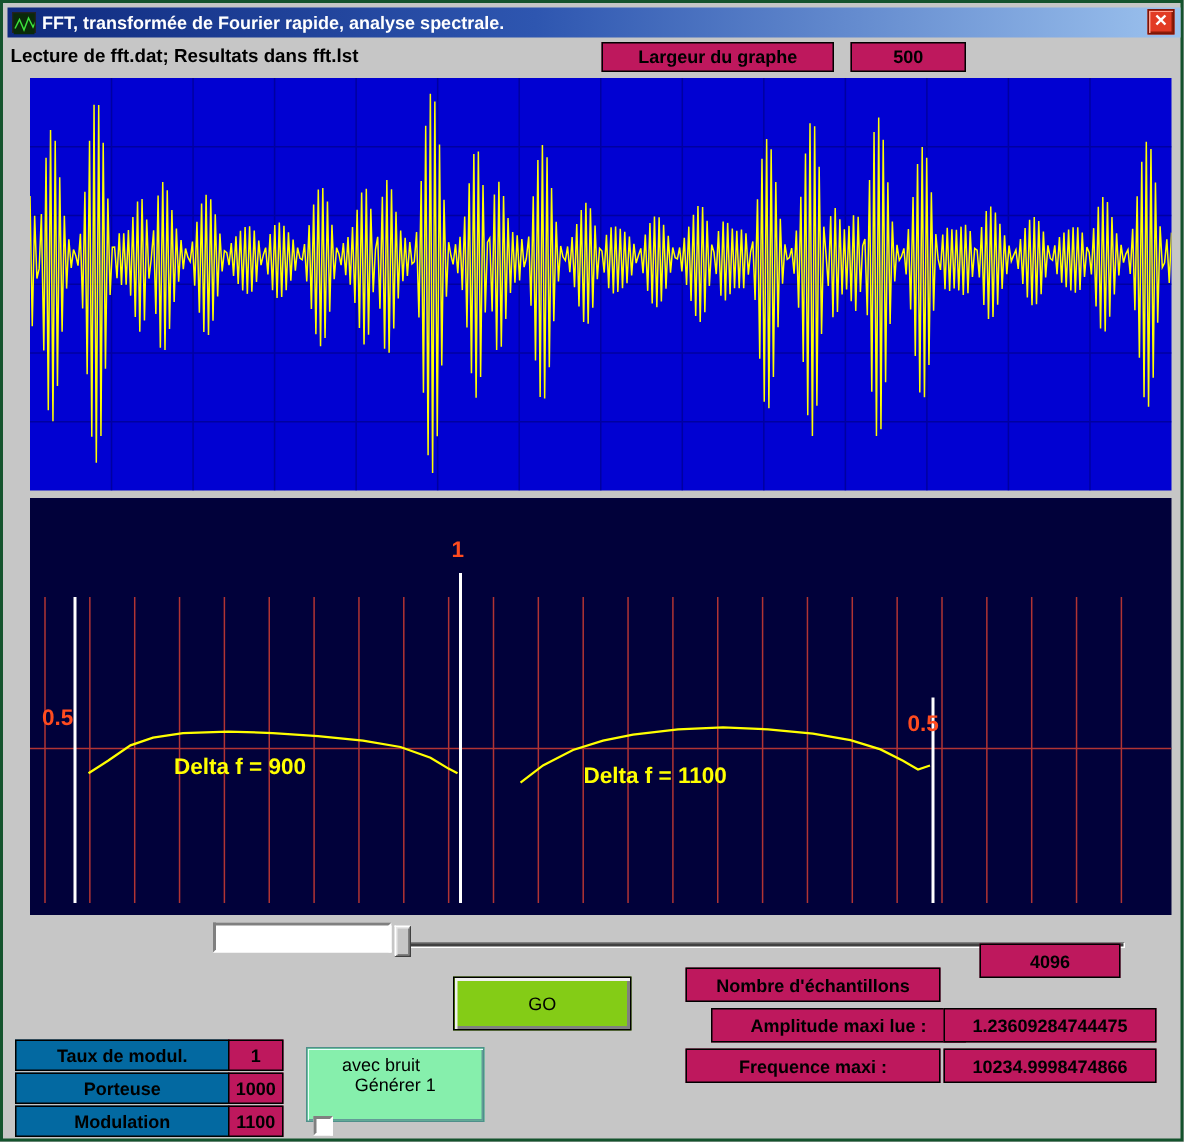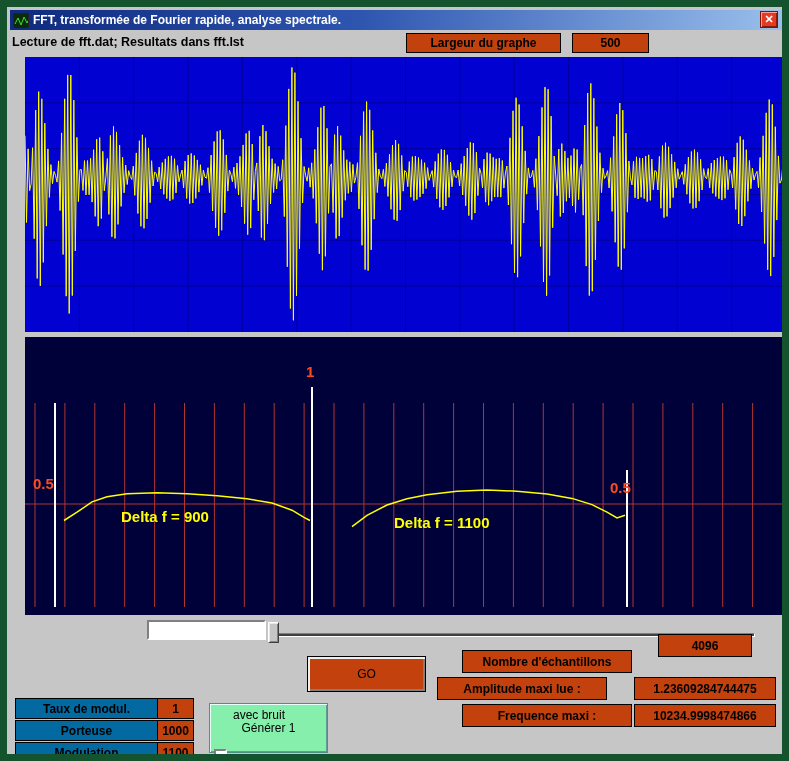--- a/index.html
+++ b/index.html
@@ -1,42 +1,42 @@
 <!DOCTYPE html>
 <html><head>
 <meta charset="utf-8">
 <style>
   *{margin:0;padding:0;box-sizing:border-box}
   body{background:#888;font-family:"Liberation Sans",sans-serif}
-  .win{position:relative;width:789px;height:761px;background:#c6c6c6;overflow:hidden;border:7px solid #14532d}
+  .win{position:relative;width:789px;height:761px;background:#c6c6c6;overflow:hidden;border:2px solid #14532d}
   .titlebar{position:absolute;left:3px;top:3px;width:783px;height:20px;
     background:linear-gradient(90deg,#0f2a7e 0%,#2e56b0 45%,#9cc2ee 100%);
     display:flex;align-items:center;gap:4px;padding:0 3px}
   .title-text{color:#fff;font-weight:700;font-size:12px;white-space:nowrap}
   .app-icon{display:inline-flex;width:16px;height:14px;border:1px solid #222;background:#0a2a0a}
   .close-btn{position:absolute;right:4px;top:4px;width:18px;height:17px;background:#e23b24;color:#fff;
     font-size:11px;font-weight:700;text-align:center;line-height:15px;border:1px solid #7a1507;
     box-shadow:inset 1px 1px 0 #ff9f8d,inset -1px -1px 0 #8c1b08;cursor:default}
   .status{position:absolute;left:5px;top:28px;font-size:12.5px;font-weight:700;color:#000}
-  .panel{position:absolute;background:#c2410c;border:1px solid #000;display:flex;align-items:center;
+  .panel{position:absolute;background:#be185d;border:1px solid #000;display:flex;align-items:center;
     justify-content:center;font-size:12px;font-weight:700;color:#000;white-space:nowrap;overflow:hidden}
   .cyan{background:#0369a1}
   .chart{position:absolute}
   svg{display:block}
   .c2label{position:absolute;font-weight:700;font-size:15px;white-space:nowrap}
   .amp{color:#ff4b1f}
   .delta{color:#ffff00}
   .edit{position:absolute;background:#fff;border:2px solid;border-color:#808080 #fff #fff #808080}
   .groove{position:absolute;left:266px;top:626px;width:482px;height:4px;background:#404040;
     border:1px solid;border-color:#808080 #fff #fff #808080}
   .thumb{position:absolute;left:261px;top:615px;width:11px;height:21px;background:#c6c6c6;
     border:1px solid;border-color:#fff #404040 #404040 #fff;
     box-shadow:inset 1px 1px 0 #e8e8e8,inset -1px -1px 0 #808080}
   .btn{position:absolute;display:flex;align-items:center;justify-content:center;font-size:12px;color:#000;cursor:default}
-  .go{left:300px;top:649px;width:119px;height:36px;background:#c2410c;border:1px solid #000;
+  .go{left:300px;top:649px;width:119px;height:36px;background:#84cc16;border:1px solid #000;
     box-shadow:inset 2px 2px 0 #efefef,inset -2px -2px 0 #808080}
   .gen{left:202px;top:696px;width:119px;height:50px;background:#86efac;border:1px solid #4f8f8b;
     box-shadow:inset 1px 1px 0 #e6fffd,inset -1px -1px 0 #639b97}
   .cb{position:absolute;left:207px;top:742px;width:13px;height:13px;background:#fff;
     border:2px solid;border-color:#808080 #fff #fff #808080}
   .cb-label{position:absolute;left:226px;top:701px;font-size:12px;color:#000000}
 </style>
 </head>
 <body>
 
@@ -124,21 +124,21 @@
   </div>
 
   <div class="edit" style="left:140px;top:613px;width:119px;height:20px"></div>
   <div class="groove"></div>
   <div class="thumb"></div>
 
   <div class="btn go">GO</div>
 
   <div class="panel" style="left:455px;top:643px;width:170px;height:23px">Nombre d'échantillons</div>
   <div class="panel" style="left:651px;top:627px;width:94px;height:23px">4096</div>
-  <div class="panel" style="left:430px;top:670px;width:170px;height:23px">Amplitude maxi lue :</div>
+  <div class="panel" style="left:472px;top:670px;width:170px;height:23px">Amplitude maxi lue :</div>
   <div class="panel" style="left:627px;top:670px;width:142px;height:23px">1.23609284744475</div>
   <div class="panel" style="left:455px;top:697px;width:170px;height:23px">Frequence maxi :</div>
   <div class="panel" style="left:627px;top:697px;width:142px;height:23px">10234.9998474866</div>
 
   <div class="panel cyan" style="left:8px;top:691px;width:143px;height:21px">Taux de modul.</div>
   <div class="panel" style="left:150px;top:691px;width:37px;height:21px">1</div>
   <div class="panel cyan" style="left:8px;top:713px;width:143px;height:21px">Porteuse</div>
   <div class="panel" style="left:150px;top:713px;width:37px;height:21px">1000</div>
   <div class="panel cyan" style="left:8px;top:735px;width:143px;height:21px">Modulation</div>
   <div class="panel" style="left:150px;top:735px;width:37px;height:21px">1100</div>

